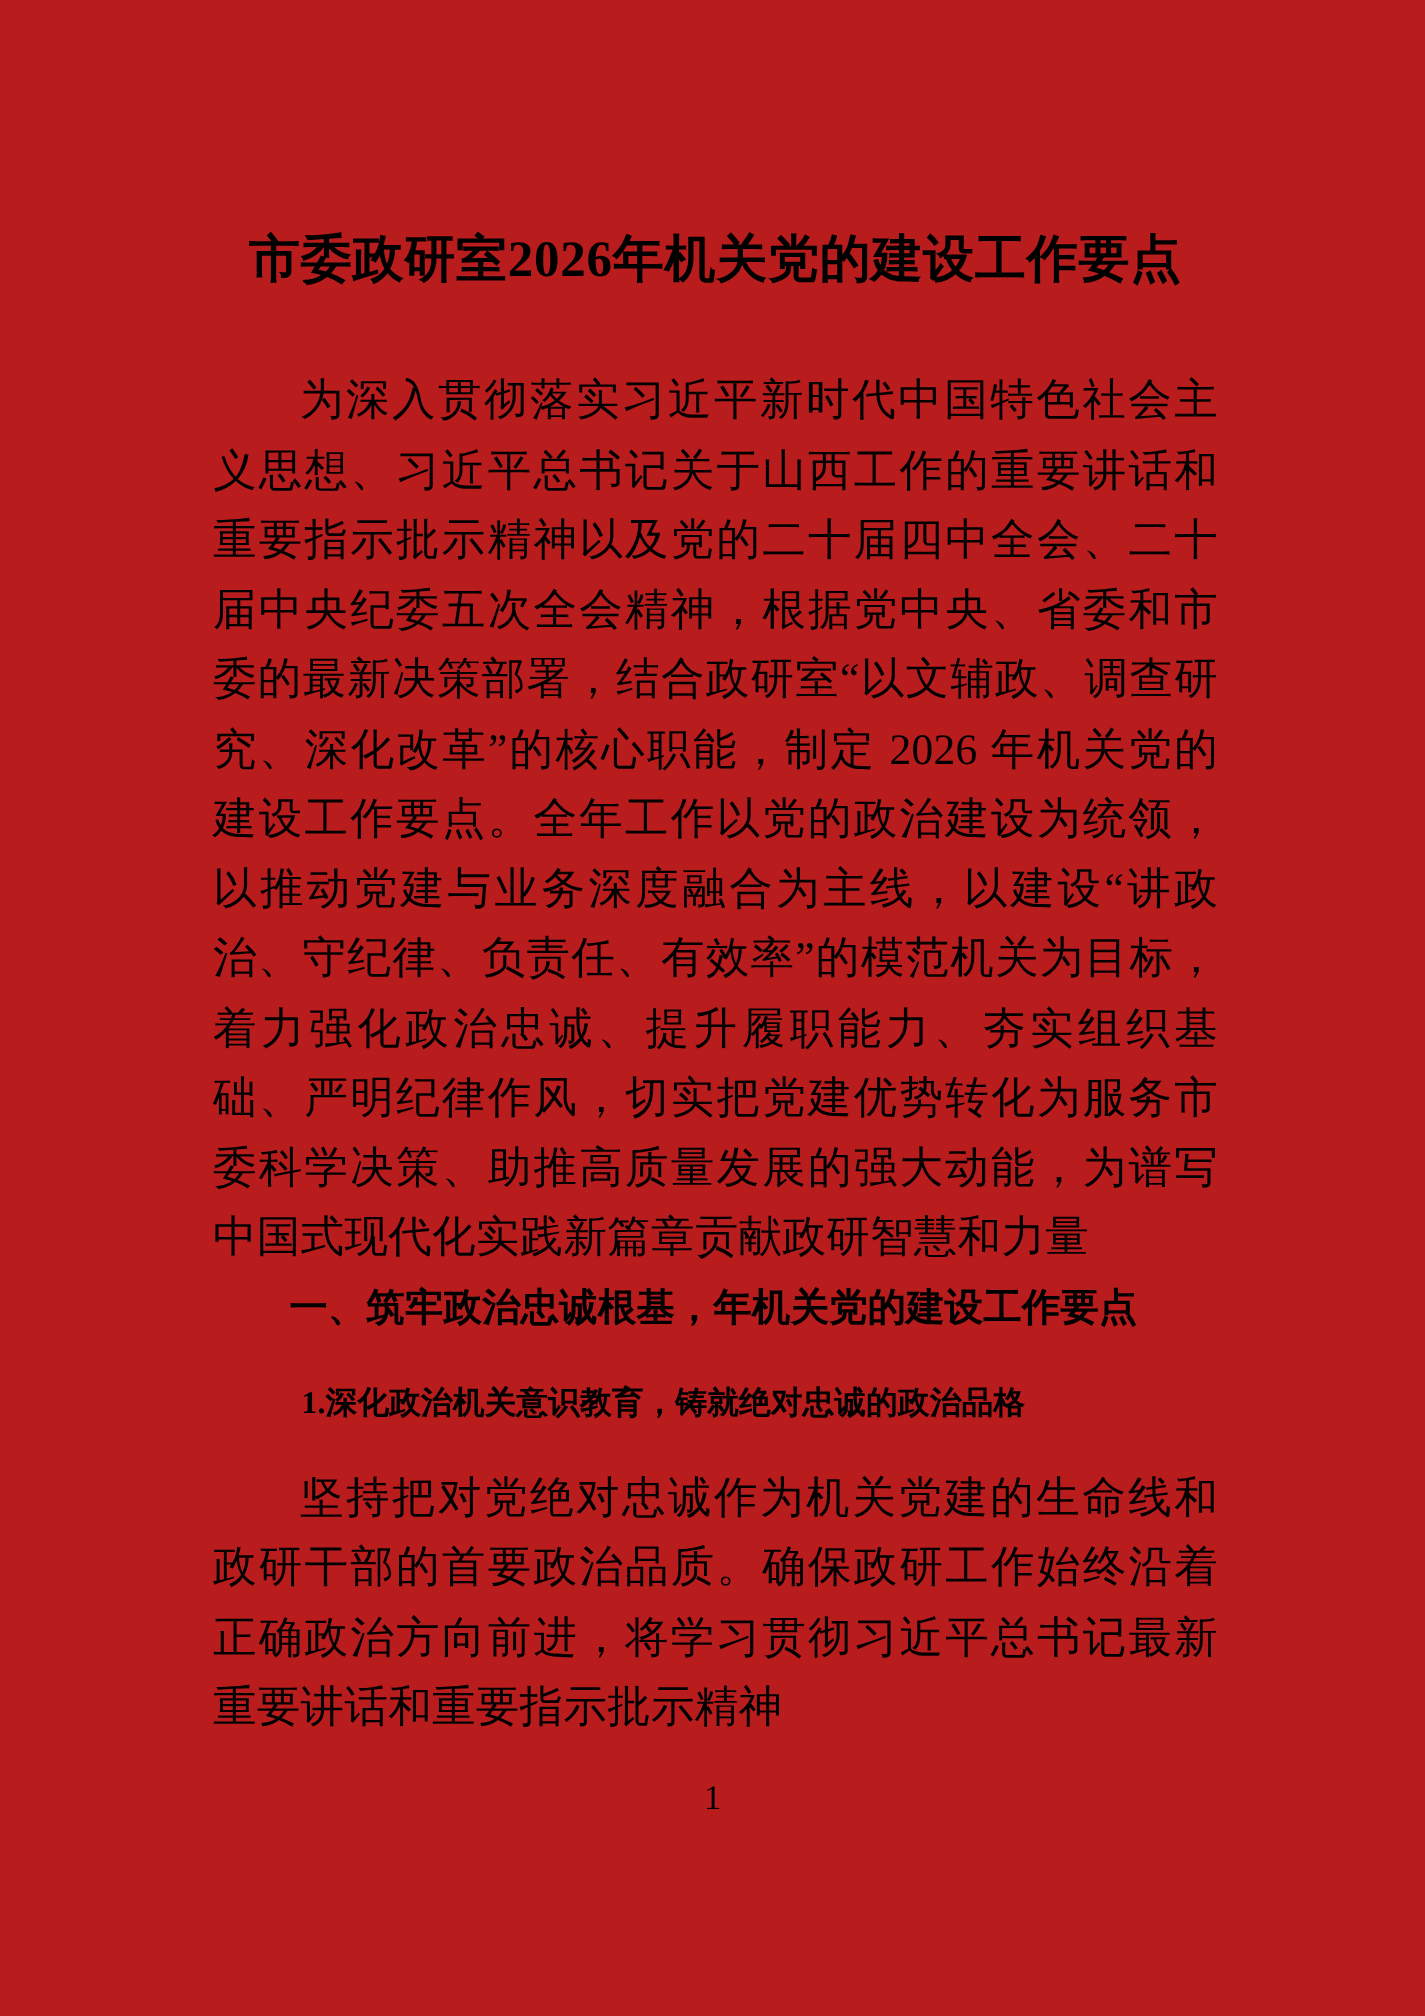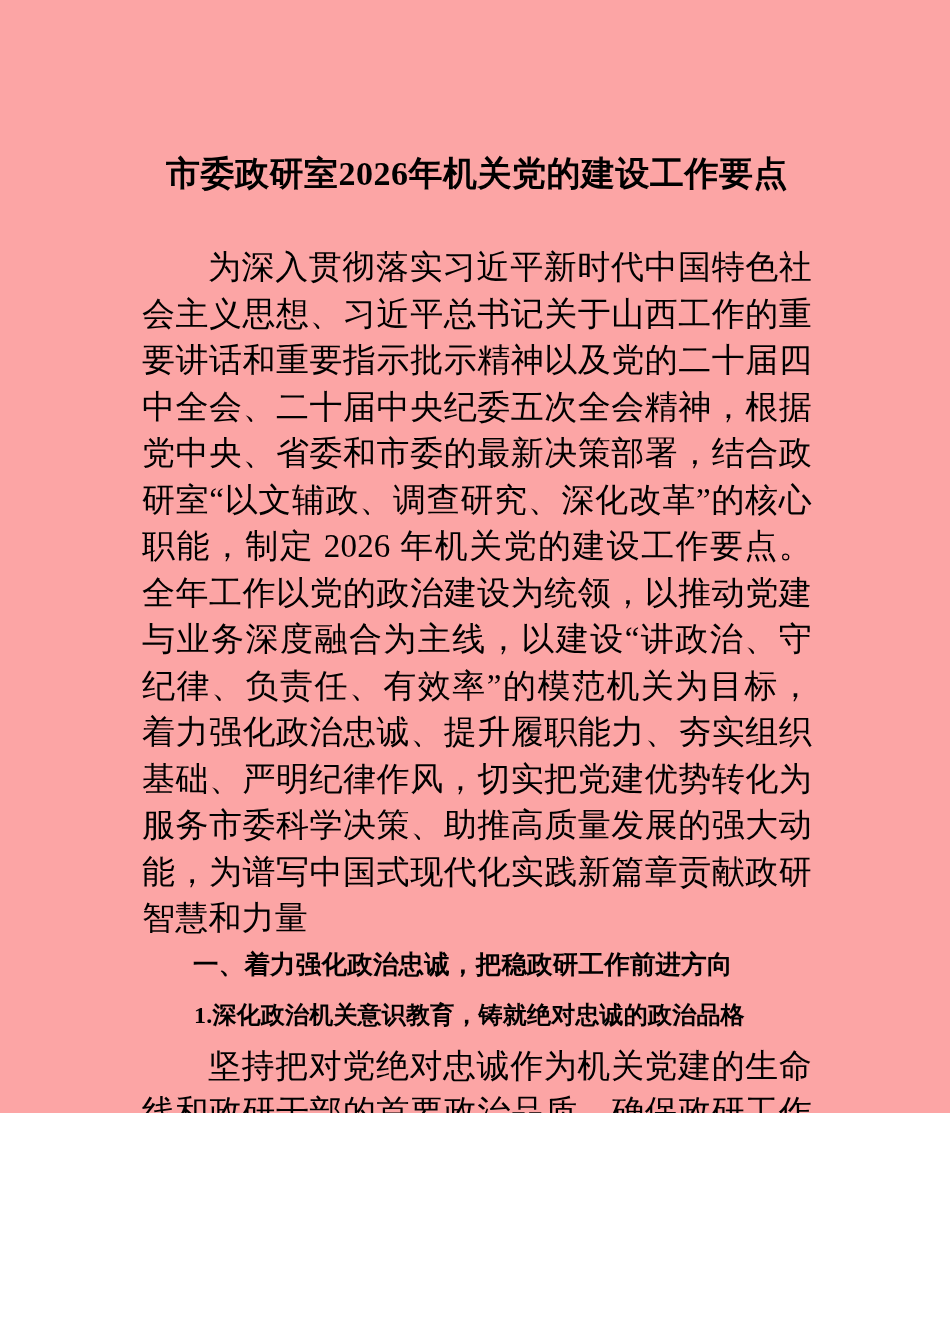--- a/index.html
+++ b/index.html
@@ -3,22 +3,22 @@
 <meta charset="utf-8">
 <style>
   html, body {
     margin: 0;
     padding: 0;
     background: #ffffff;
   }
   .page {
     position: relative;
     width: 950px;
-    height: 1113px;
-    background: #fca5a5;
+    height: 1344px;
+    background: #b91c1c;
     box-sizing: border-box;
     overflow: hidden;
     font-family: "Liberation Serif", "DejaVu Serif", serif;
     color: #000000;
   }
   .content {
     position: absolute;
     left: 142px;
     top: 150px;
     width: 670px;
@@ -27,41 +27,41 @@
     font-family: "Liberation Serif", "DejaVu Serif", serif;
     font-weight: bold;
     font-size: 34px;
     line-height: 48px;
     text-align: center;
     letter-spacing: 0.5px;
     margin: 0 0 46px 0;
     white-space: nowrap;
   }
   .body-para {
-    font-size: 33px;
+    font-size: 29px;
     line-height: 46.5px;
     text-align: justify;
     text-justify: inter-ideograph;
     margin: 0;
     text-indent: 2em;
     letter-spacing: 0.2px;
   }
   .heading-1 {
     font-weight: bold;
     font-size: 25.5px;
     line-height: 46.5px;
     margin: 0;
     text-indent: 2em;
     letter-spacing: 0.2px;
   }
   .heading-2 {
     font-weight: bold;
-    font-size: 24px;
+    font-size: 21px;
     line-height: 46.5px;
-    margin: 4px;
+    margin: 17px;
     text-indent: 2em;
     letter-spacing: 0.2px;
   }
   .page-number {
     position: absolute;
     left: 0;
     right: 0;
     top: 1185px;
     text-align: center;
     font-size: 23px;
@@ -72,21 +72,21 @@
 <body>
 
 <div class="page">
 
   <div class="content">
 
     <h1 class="doc-title">市委政研室2026年机关党的建设工作要点</h1>
 
     <p class="body-para">为深入贯彻落实习近平新时代中国特色社会主义思想、习近平总书记关于山西工作的重要讲话和重要指示批示精神以及党的二十届四中全会、二十届中央纪委五次全会精神，根据党中央、省委和市委的最新决策部署，结合政研室“以文辅政、调查研究、深化改革”的核心职能，制定 2026 年机关党的建设工作要点。全年工作以党的政治建设为统领，以推动党建与业务深度融合为主线，以建设“讲政治、守纪律、负责任、有效率”的模范机关为目标，着力强化政治忠诚、提升履职能力、夯实组织基础、严明纪律作风，切实把党建优势转化为服务市委科学决策、助推高质量发展的强大动能，为谱写中国式现代化实践新篇章贡献政研智慧和力量</p>
 
-    <p class="heading-1">一、着力强化政治忠诚，把稳政研工作前进方向</p>
+    <p class="heading-1">一、筑牢政治忠诚根基，年机关党的建设工作要点</p>
 
 
     <p class="heading-2">1.深化政治机关意识教育，铸就绝对忠诚的政治品格</p>
 
     <p class="body-para">坚持把对党绝对忠诚作为机关党建的生命线和政研干部的首要政治品质。确保政研工作始终沿着正确政治方向前进，将学习贯彻习近平总书记最新重要讲话和重要指示批示精神</p>
 
   </div>
 
   <div class="page-number">1</div>
 

